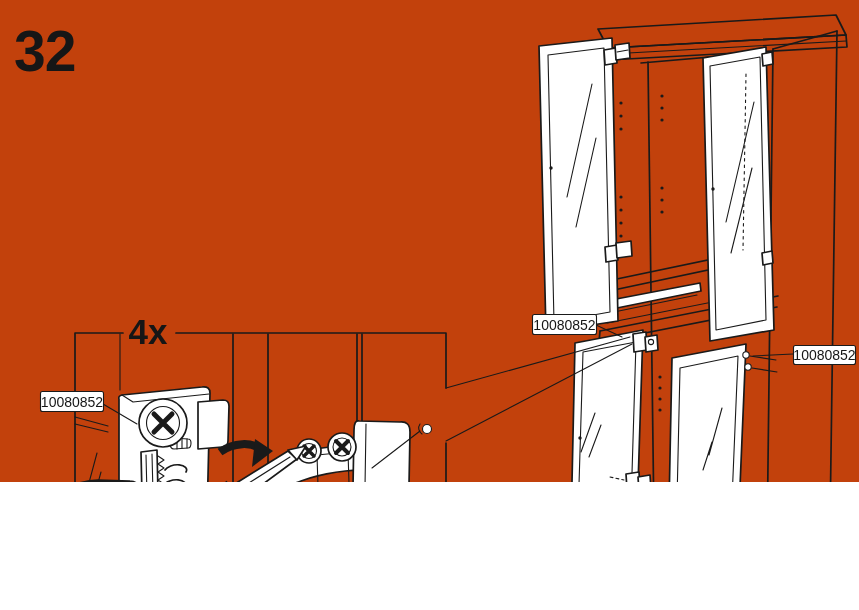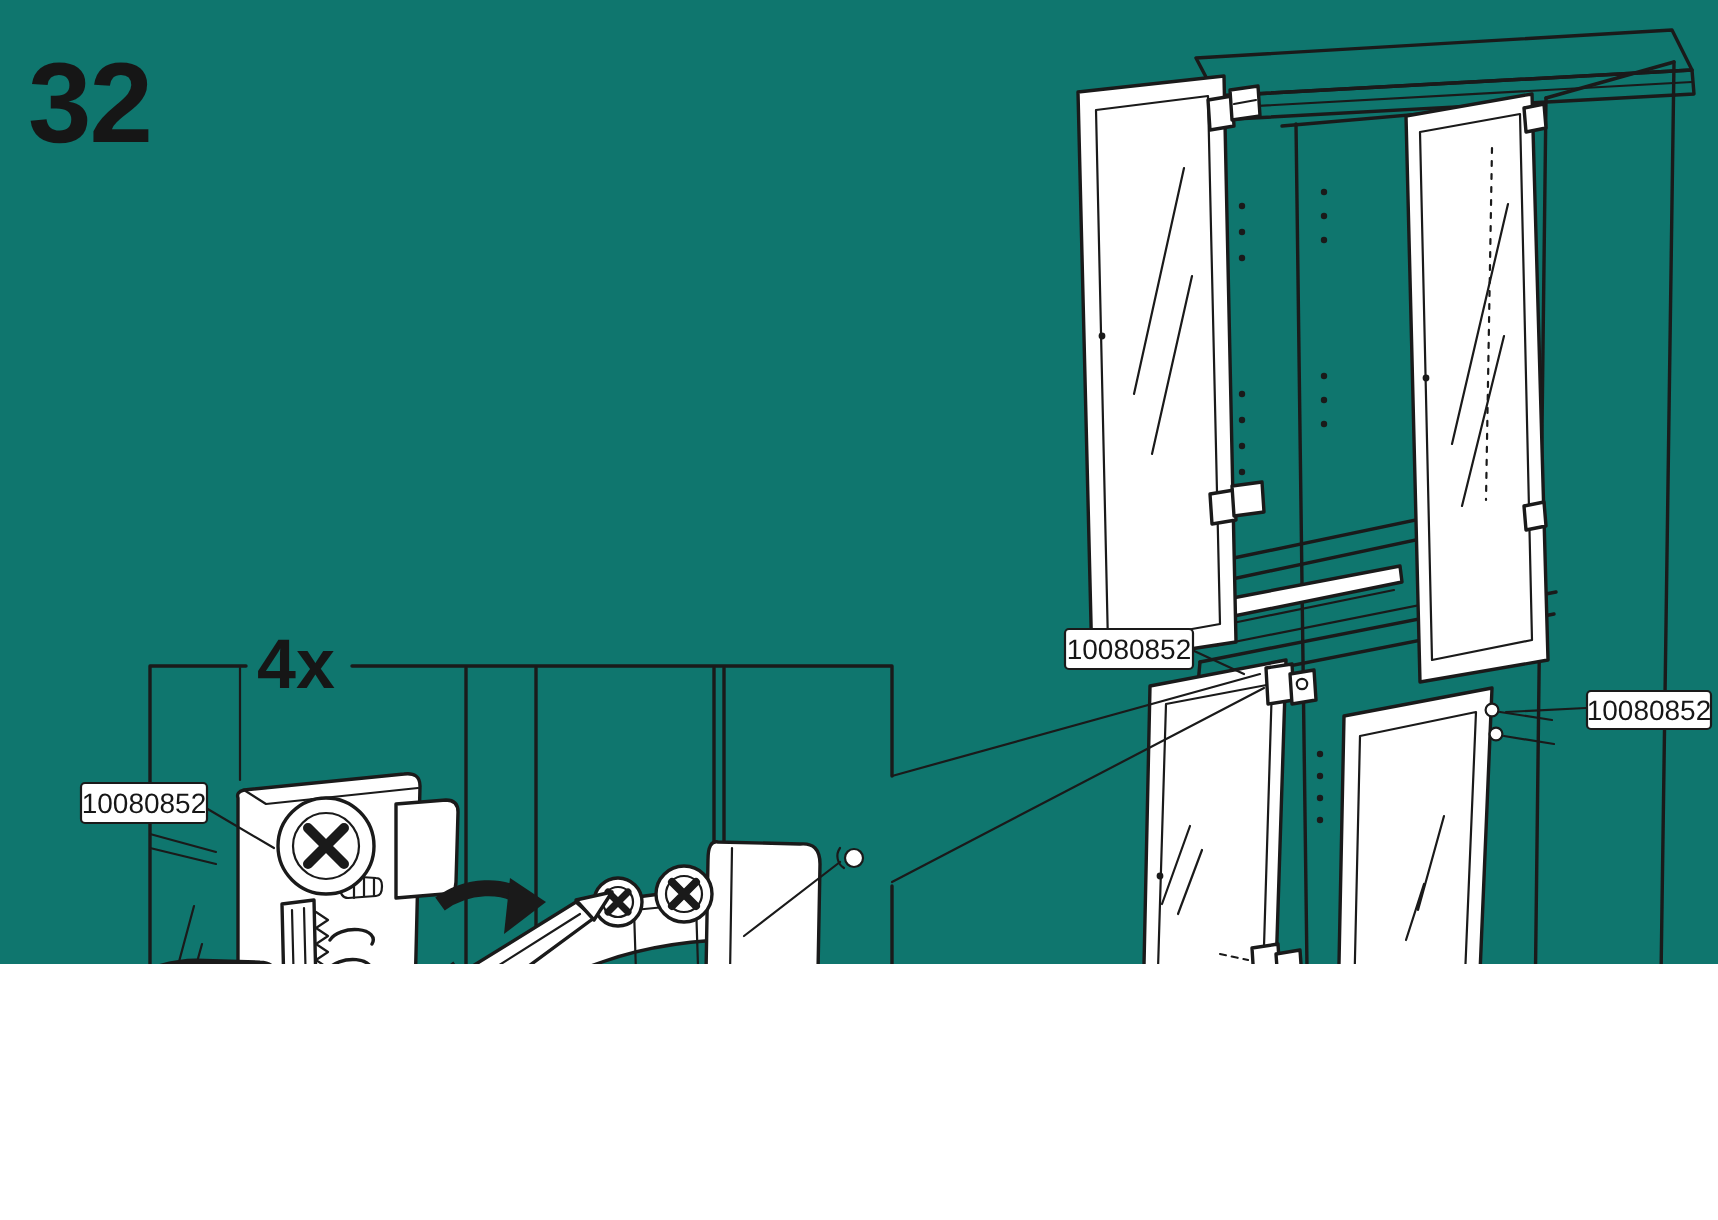--- a/index.html
+++ b/index.html
@@ -1,16 +1,16 @@
 <!DOCTYPE html>
 <html><head>
 <meta charset="utf-8">
 <style>
   html,body{margin:0;padding:0;background:#fff;}
-  .page{position:relative;width:859px;height:482px;background:#0f766e;overflow:hidden;}
+  .page{position:relative;width:859px;height:482px;background:#c2410c;overflow:hidden;}
   svg{display:block;}
   text{font-family:"Liberation Sans","DejaVu Sans",sans-serif;fill:#161616;}
   .big{font-size:57px;font-weight:700;letter-spacing:-1px;}
   .qty{font-size:35px;font-weight:600;}
   .lbl{font-size:14px;}
   .ln{fill:none;stroke:#1a1a1a;stroke-width:1.7;stroke-linecap:round;stroke-linejoin:round;}
   .tn{fill:none;stroke:#1a1a1a;stroke-width:1.1;stroke-linecap:round;stroke-linejoin:round;}
   .wf{fill:#ffffff;stroke:#1a1a1a;stroke-width:1.7;stroke-linejoin:round;}
   .wt{fill:#ffffff;stroke:#1a1a1a;stroke-width:1.1;stroke-linejoin:round;}
   .bk{fill:#1a1a1a;stroke:none;}

